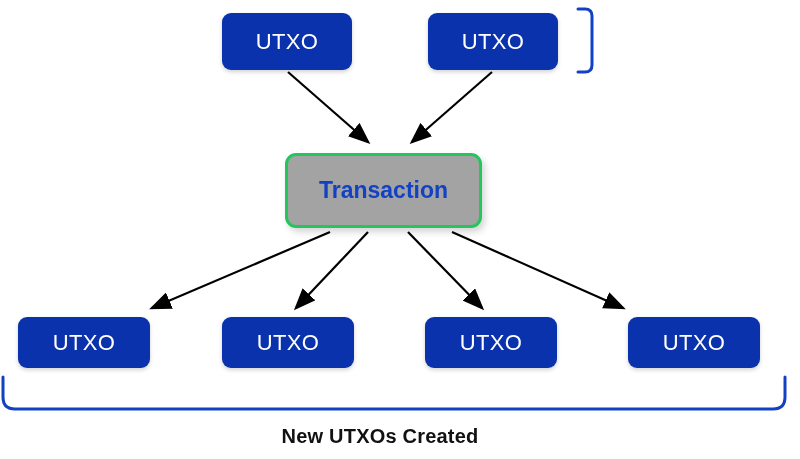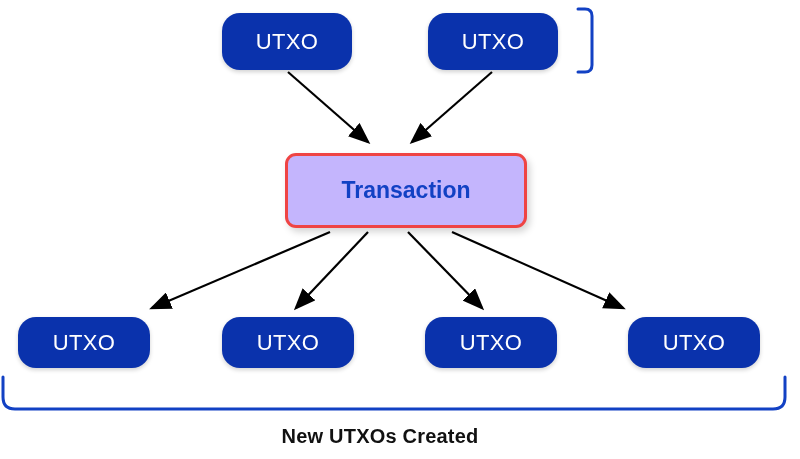--- a/index.html
+++ b/index.html
@@ -13,42 +13,42 @@
   #canvas {
     position: relative;
     width: 800px;
     height: 459px;
     background: #ffffff;
     overflow: hidden;
   }
   .utxo-box {
     position: absolute;
     background: #0a32ac;
-    border-radius: 18px;
+    border-radius: 9px;
     box-shadow: 0 2px 4px rgba(0,0,0,0.18);
     display: flex;
     align-items: center;
     justify-content: center;
   }
   .utxo-box .label {
     color: #ffffff;
     font-size: 22px;
     font-weight: 400;
     letter-spacing: 0.3px;
     font-family: "Liberation Sans", sans-serif;
     white-space: nowrap;
   }
   .tx-box {
     position: absolute;
     left: 285px;
     top: 153px;
-    width: 242px;
+    width: 197px;
     height: 75px;
-    background: #c4b5fd;
-    border: 3px solid #ef4444;
+    background: #a3a3a3;
+    border: 3px solid #22c55e;
     border-radius: 11px;
     box-sizing: border-box;
     box-shadow: 3px 4px 7px rgba(0,0,0,0.17);
     display: flex;
     align-items: center;
     justify-content: center;
   }
   .tx-box .label {
     color: #1241c4;
     font-size: 23px;

